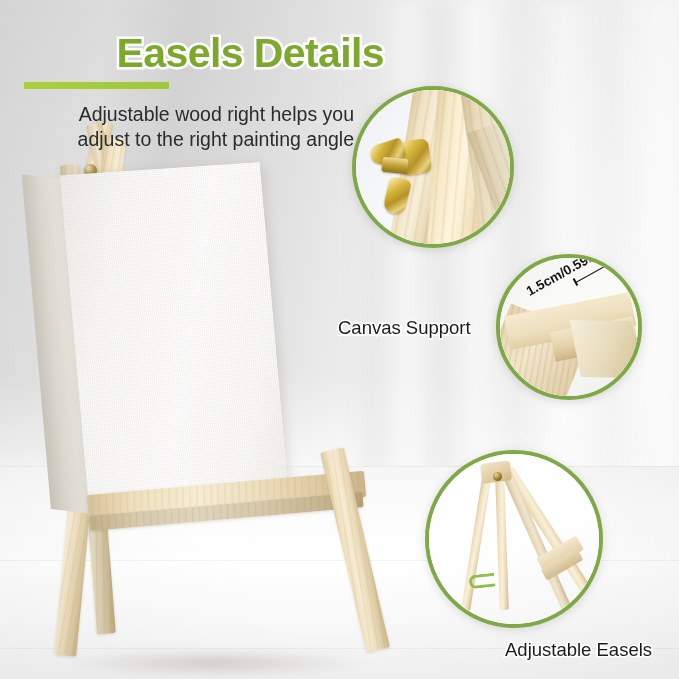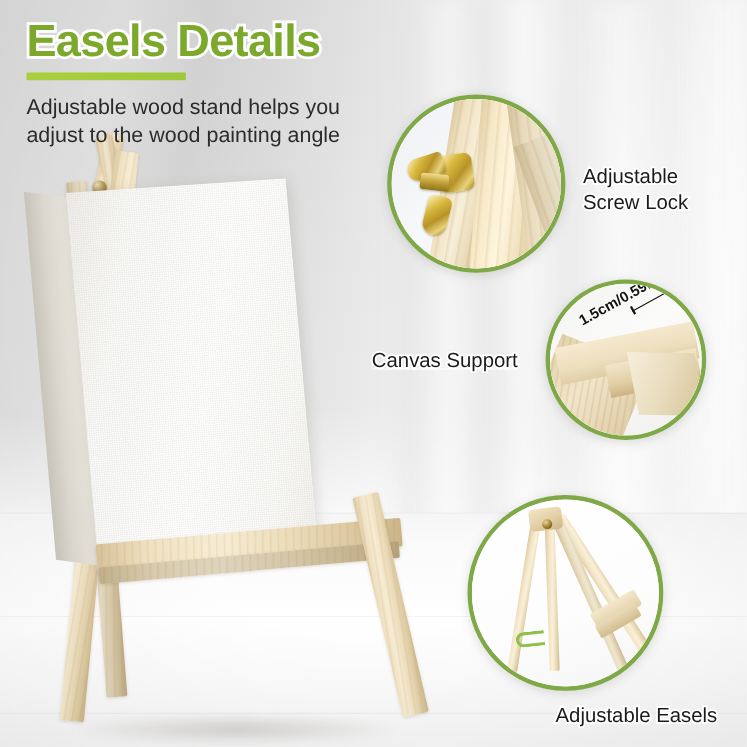--- a/index.html
+++ b/index.html
@@ -165,21 +165,21 @@
   }
 
   
   #floor-shadow {
     position:absolute; left:70px; top:530px; width:290px; height:26px;
     background:radial-gradient(ellipse at 50% 50%, rgba(120,115,105,0.30) 0%, rgba(120,115,105,0.10) 48%, rgba(120,115,105,0) 76%);
     filter:blur(4px);
   }
 
   
-  #headline-block { position:absolute; left:24px; top:16px; width:360px; }
+  #headline-block { position:absolute; left:24px; top:32px; width:360px;text-align:right; }
 
   #page-title {
     font-size:41px;
     font-weight:bold;
     letter-spacing:-0.6px;
     color:#7CA82C;
     -webkit-text-stroke:5px #ffffff;
     paint-order:stroke fill;
     line-height:1.05;
   }
@@ -371,38 +371,36 @@
     <div class="wood" id="ledge"></div>
     <div class="wood" id="ledge-face"></div>
     <div class="wood" id="leg-right"></div>
   </div>
 
   <div class="bg-vignette"></div>
 
   <div id="headline-block">
     <div id="page-title">Easels Details</div>
     <div id="title-rule"></div>
-    <div id="page-subtitle">Adjustable wood stand helps you adjust to the wood painting angle</div>
+    <div id="page-subtitle">Adjustable wood right helps you adjust to the right painting angle</div>
   </div>
 
   <div class="callout-circle" id="callout-screw">
     <div class="circle-photo">
       <div id="screw-bg"></div>
       <div class="screw-plank" id="sp1"></div>
       <div class="screw-plank" id="sp2"></div>
       <div class="screw-plank" id="sp3"></div>
       <div class="screw-plank" id="sp4"></div>
       <div class="brass" id="screw-body"></div>
       <div class="brass" id="wing-a"></div>
       <div class="brass" id="wing-b"></div>
       <div class="brass" id="screw-shank"></div>
     </div>
   </div>
-  <div class="outline-label" id="label-screw">Adjustable
-Screw Lock</div>
 
   <div class="callout-circle" id="callout-support">
     <div class="circle-photo">
       <div id="support-bg"></div>
       <div class="support-piece" id="ledge-grain"></div>
       <div class="support-piece" id="ledge-top"></div>
       <div class="support-piece" id="ledge-thick"></div>
       <div class="support-piece" id="ledge-end"></div>
       <div id="dim-group">
         <div id="dim-label">1.5cm/0.59in</div>

